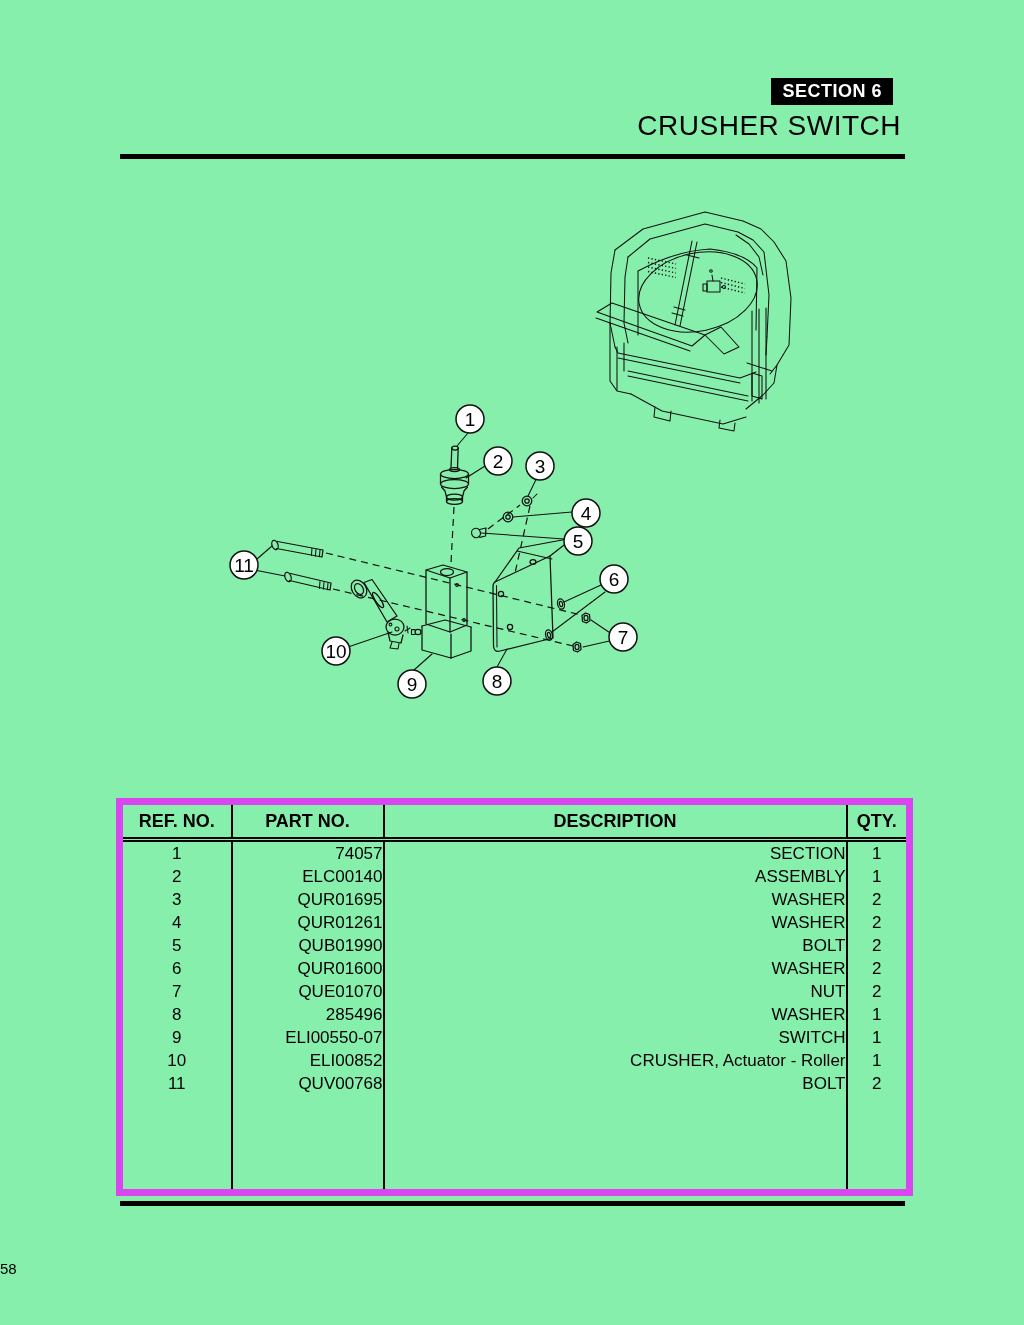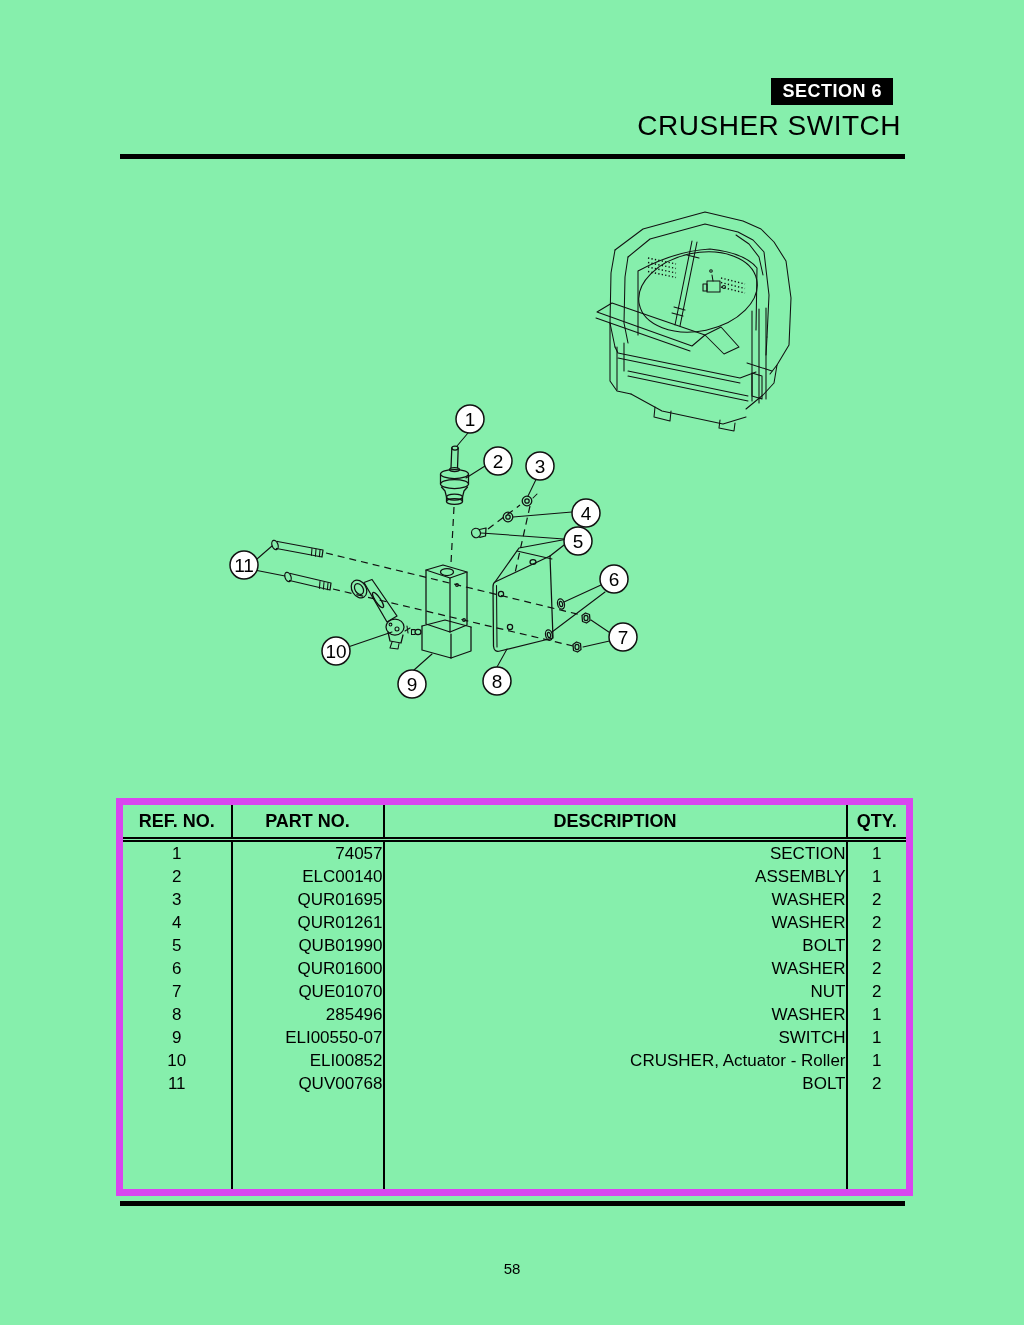--- a/index.html
+++ b/index.html
@@ -25,21 +25,21 @@
   #parts-table col.c4{width:63px}
   #parts-table th{border-bottom:5px double #000;font-size:18px;font-weight:bold;
         height:30px;text-align:center;white-space:nowrap;overflow:hidden;}
   #parts-table th+th, #parts-table td+td{border-left:2px solid #000;}
   #parts-table td{font-size:17px;height:23px;padding:0;white-space:nowrap;overflow:hidden;
         vertical-align:middle;}
   #parts-table .ctr{text-align:center;}
   #parts-table .lft{text-align:right;padding-left:2px;}
   #parts-table tr.filler td{height:94px;}
   
-  #page-number{position:absolute;left:0;right:0;top:1260px;text-align:center;font-size:15px;}
+  #page-number{position:absolute;left:0;right:0;top:1260px;text-align:left;font-size:15px;}
   
   .ln{stroke:#111;fill:none;stroke-width:1.25;stroke-linecap:round;stroke-linejoin:round;}
   .thin{stroke:#111;fill:none;stroke-width:1.05;stroke-linecap:round;stroke-linejoin:round;}
   .dash{stroke:#111;fill:none;stroke-width:1.2;stroke-dasharray:7 5;}
   .dots{stroke:#111;fill:none;stroke-width:1.4;stroke-dasharray:1.3 2.2;}
   .callout circle{stroke:#111;fill:#fff;stroke-width:1.5;}
   .callout text{font-family:"Liberation Sans",sans-serif;font-size:19px;fill:#000;
         text-anchor:middle;}
 </style>
 </head>

